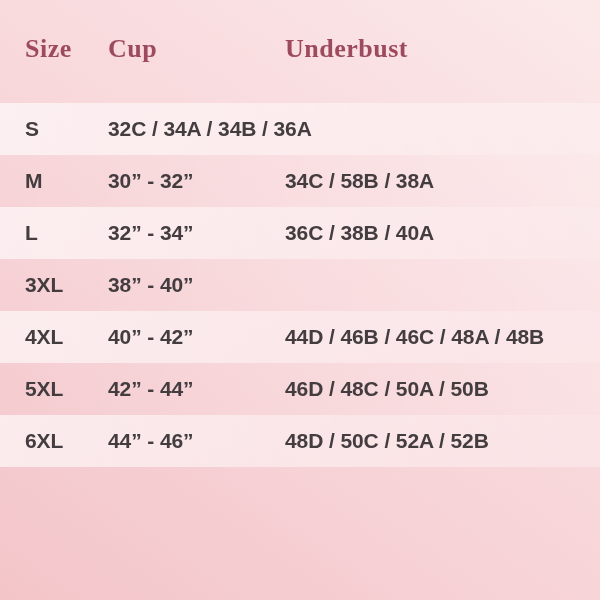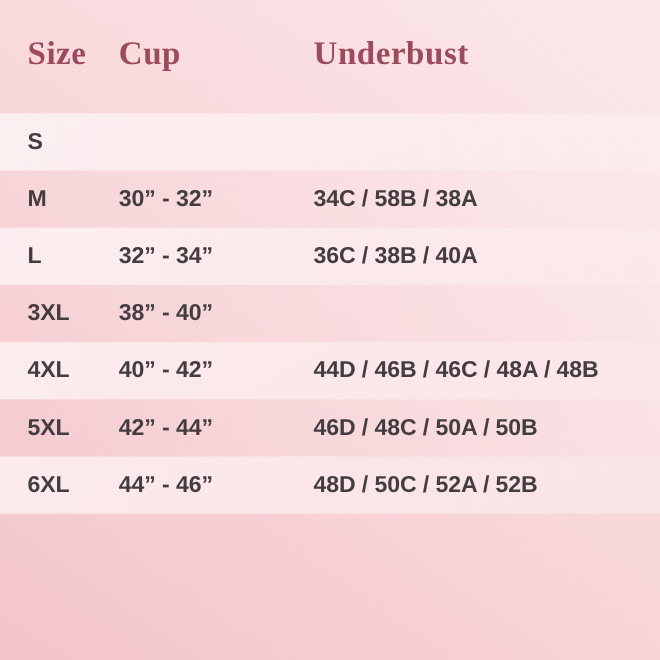--- a/index.html
+++ b/index.html
@@ -7,21 +7,21 @@
     width:600px;height:600px;
     position:relative;overflow:hidden;
     background:linear-gradient(215deg,#fbe9ea 0%,#f9dcdf 35%,#f6d0d4 70%,#f3c5c9 100%);
     font-family:"Liberation Sans",sans-serif;
   }
   .hdr{
     height:103px;
     display:grid;grid-template-columns:83px 177px 1fr;
     padding-left:25px;align-items:center;padding-bottom:6px;box-sizing:border-box;
     font-family:"Liberation Serif","DejaVu Serif",serif;
-    font-size:30px;font-weight:600;letter-spacing:0.5px;
+    font-size:26px;font-weight:600;letter-spacing:0.5px;
     color:#9d4a5e;
   }
   .row{
     height:52px;
     display:grid;grid-template-columns:83px 177px 1fr;
     padding-left:25px;align-items:center;box-sizing:border-box;
     font-size:21px;font-weight:600;letter-spacing:-0.1px;
     color:#433d40;
   }
   .row.light{background:linear-gradient(90deg,rgba(255,255,255,0.62),rgba(255,255,255,0.28));}
@@ -36,20 +36,21 @@
 
   <div class="hdr">
     <div class="cell">Size</div>
     <div class="cell">Cup</div>
     <div class="cell">Underbust</div>
   </div>
 
   <div id="rows">
       <div class="row light">
       <div class="cell">S</div>
+      <div class="cell">32C / 34A / 34B / 36A</div>
     </div>
       <div class="row dark">
       <div class="cell">M</div>
       <div class="cell">30” - 32”</div>
       <div class="cell">34C / 58B / 38A</div>
     </div>
       <div class="row light">
       <div class="cell">L</div>
       <div class="cell">32” - 34”</div>
       <div class="cell">36C / 38B / 40A</div>

